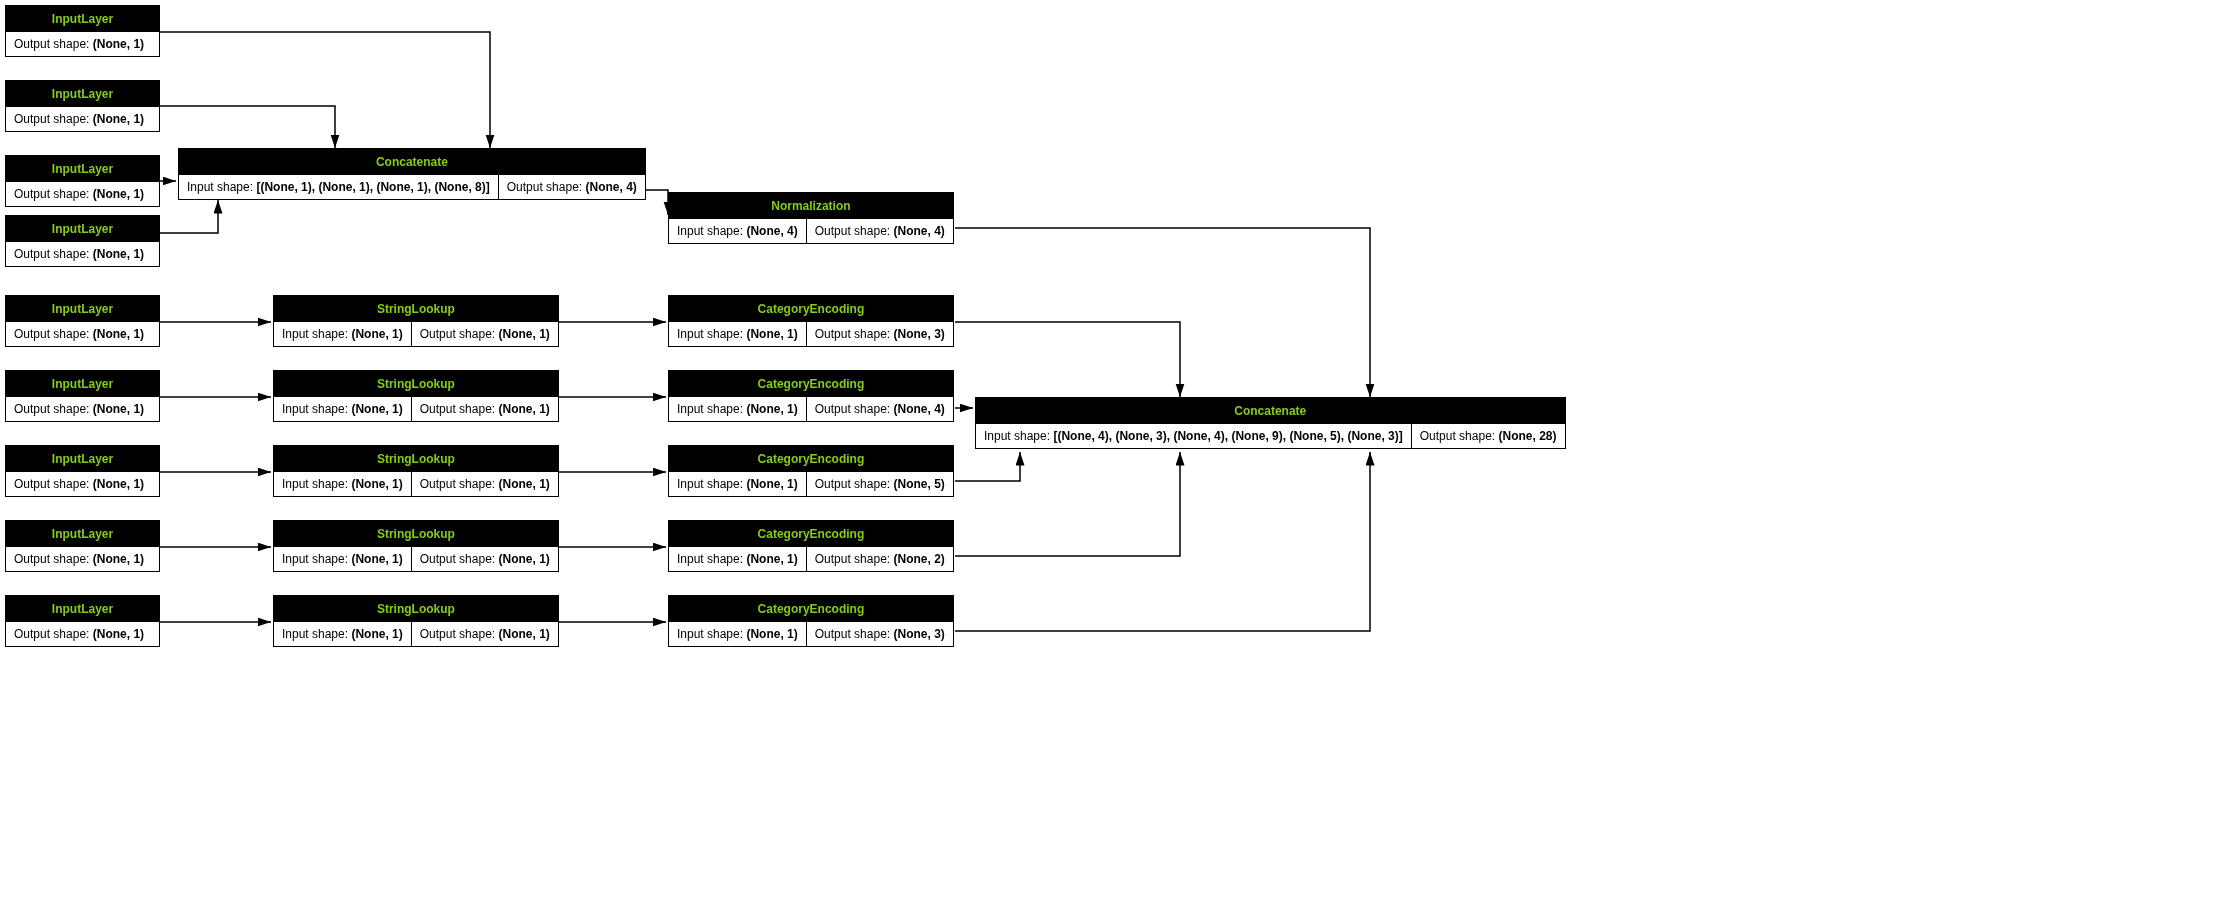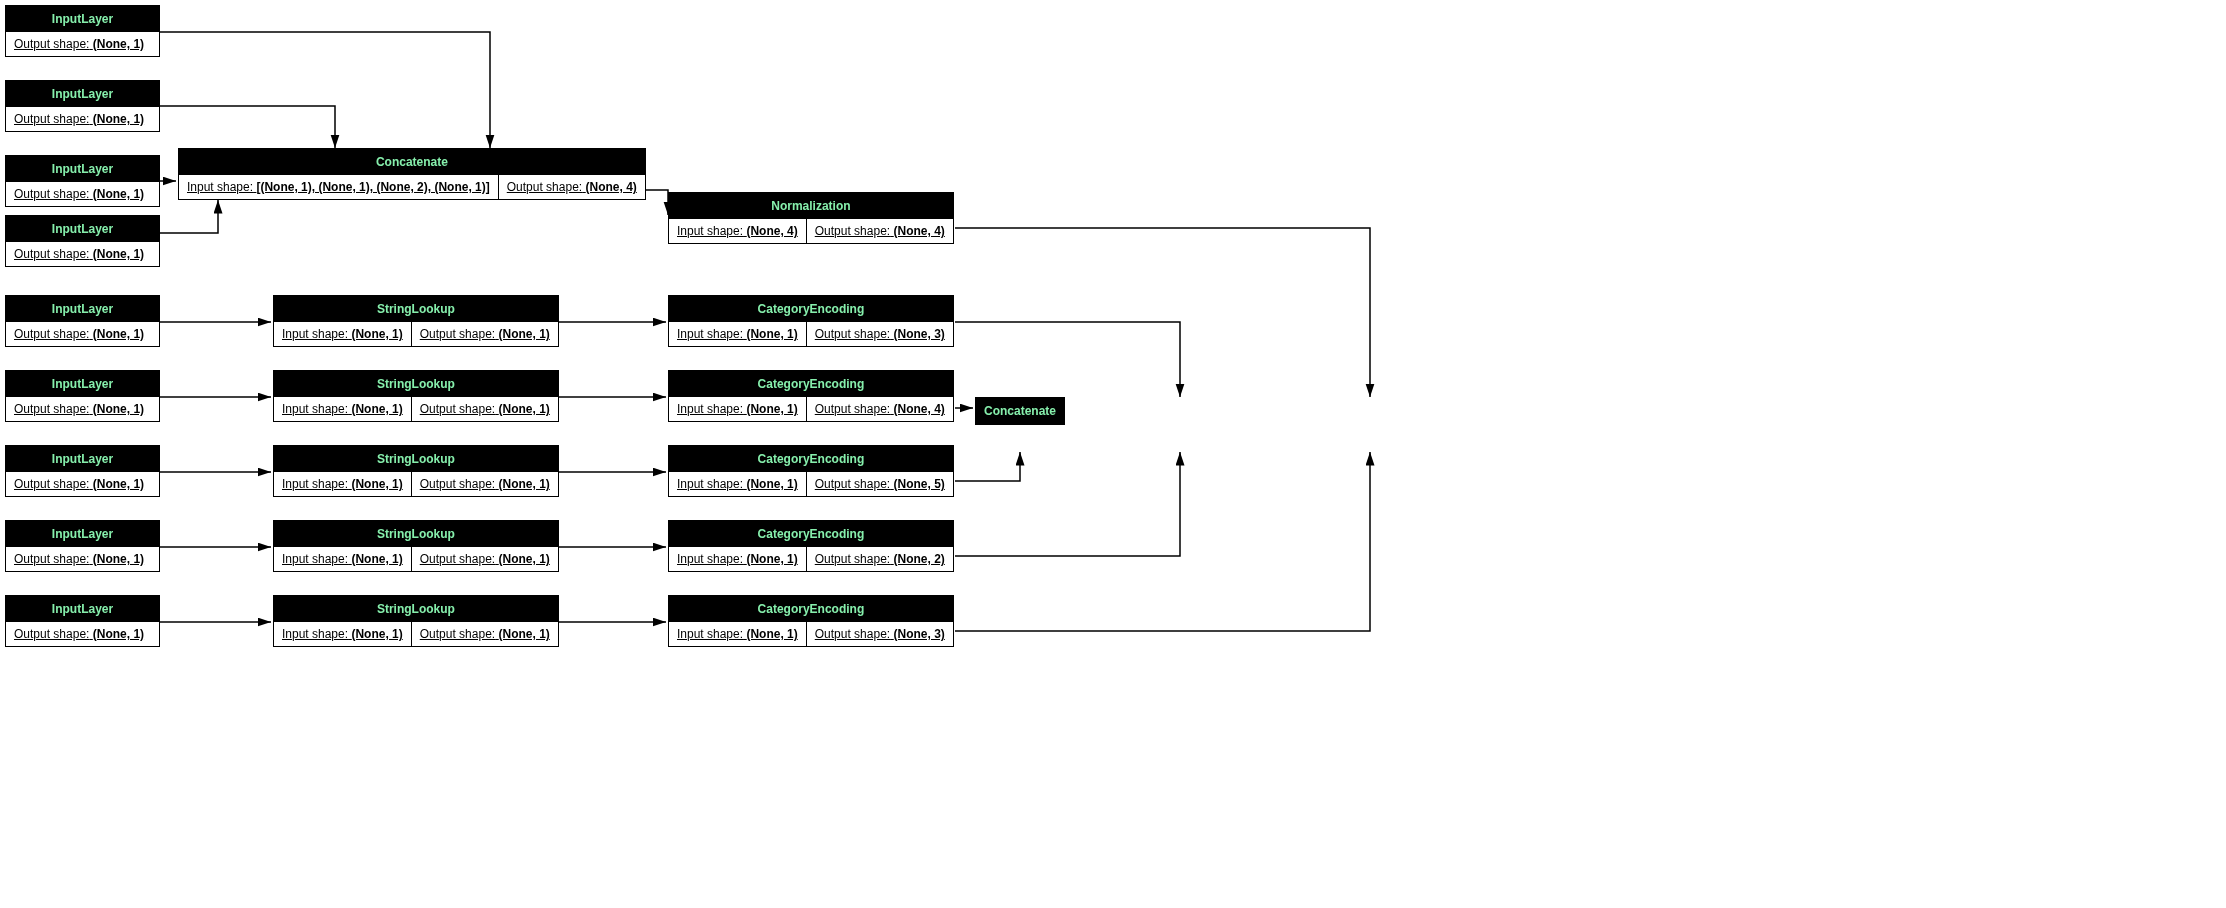--- a/index.html
+++ b/index.html
@@ -13,29 +13,28 @@
     height: 908px;
   }
   .node {
     position: absolute;
     border: 1.5px solid #000;
     background: #fff;
     box-sizing: border-box;
   }
   .node .header {
     background: #000;
-    color: #86efac;
+    color: #84cc16;
     font-weight: bold;
     text-align: center;
     padding: 6px 8px;
     white-space: nowrap;
   }
   .node .row {
     display: flex;
-    text-decoration: underline;
   }
   .node .cell {
     padding: 5px 8px;
     white-space: nowrap;
   }
   .node .cell + .cell {
     border-left: 1.5px solid #000;
   }
   .label { font-weight: normal; }
   .val { font-weight: bold; }
@@ -136,21 +135,21 @@
 <div class="node" style="left:5px; top:595px; width:155px;">
   <div class="header">InputLayer</div>
   <div class="row">
       <div class="cell"><span class="label">Output shape:</span> <span class="val">(None, 1)</span></div>
     </div>
 </div>
 
 <div class="node" style="left:178px; top:148px;">
   <div class="header">Concatenate</div>
   <div class="row">
-    <div class="cell"><span class="label">Input shape:</span> <span class="val">[(None, 1), (None, 1), (None, 2), (None, 1)]</span></div>
+    <div class="cell"><span class="label">Input shape:</span> <span class="val">[(None, 1), (None, 1), (None, 1), (None, 8)]</span></div>
     <div class="cell"><span class="label">Output shape:</span> <span class="val">(None, 4)</span></div>
   </div>
 </div>
 
 <div class="node" style="left:668px; top:192px;">
   <div class="header">Normalization</div>
   <div class="row">
     <div class="cell"><span class="label">Input shape:</span> <span class="val">(None, 4)</span></div>
     <div class="cell"><span class="label">Output shape:</span> <span class="val">(None, 4)</span></div>
   </div>
@@ -223,13 +222,17 @@
 <div class="node" style="left:668px; top:595px;">
   <div class="header">CategoryEncoding</div>
   <div class="row">
     <div class="cell"><span class="label">Input shape:</span> <span class="val">(None, 1)</span></div>
     <div class="cell"><span class="label">Output shape:</span> <span class="val">(None, 3)</span></div>
   </div>
 </div>
 
 <div class="node" style="left:975px; top:397px;">
   <div class="header">Concatenate</div>
+  <div class="row">
+    <div class="cell"><span class="label">Input shape:</span> <span class="val">[(None, 4), (None, 3), (None, 4), (None, 9), (None, 5), (None, 3)]</span></div>
+    <div class="cell"><span class="label">Output shape:</span> <span class="val">(None, 28)</span></div>
+  </div>
 </div>
 
 </body></html>

